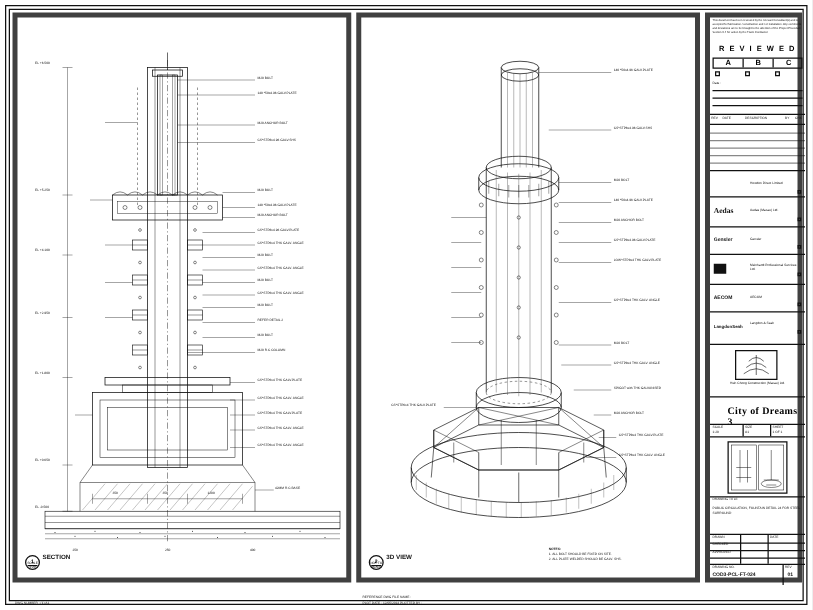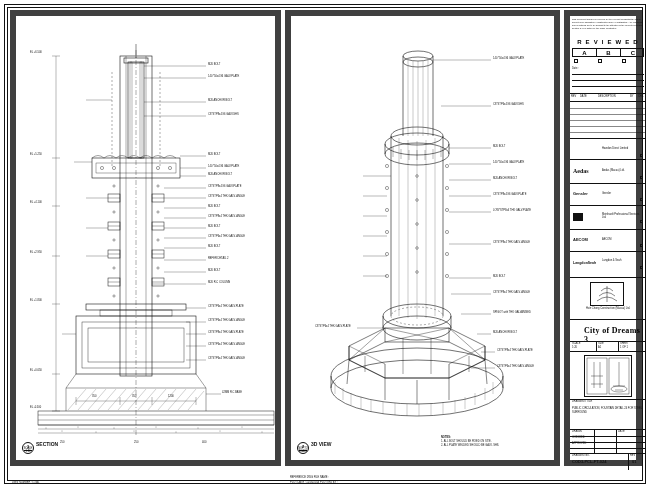--- a/index.html
+++ b/index.html
@@ -30,21 +30,21 @@
     position: absolute;
     left: 7px; top: 7px;
     width: 636px; height: 474px;
     border: 1px solid #111;
     box-sizing: border-box;
   }
 
   
   .panel {
     position: absolute;
-    border: 6px solid #404040;
+    border: 4px solid #404040;
     box-sizing: border-box;
     background: #fff;
   }
   #panel-left  { left: 10px;  top: 10px;  width: 271px; height: 456px; }
   #panel-mid   { left: 285px; top: 10px;  width: 275px; height: 456px; }
   #panel-title { left: 564px; top: 10px;  width: 78px;  height: 456px; }
   .t35 { font-size: 3.5px; line-height: 1.2; color: #111; }
   .t4  { font-size: 4px; line-height: 1.2; color: #111; }
   .t5  { font-size: 5px; line-height: 1.15; color: #111; }
   .t6  { font-size: 6px; line-height: 1.15; color: #111; }

